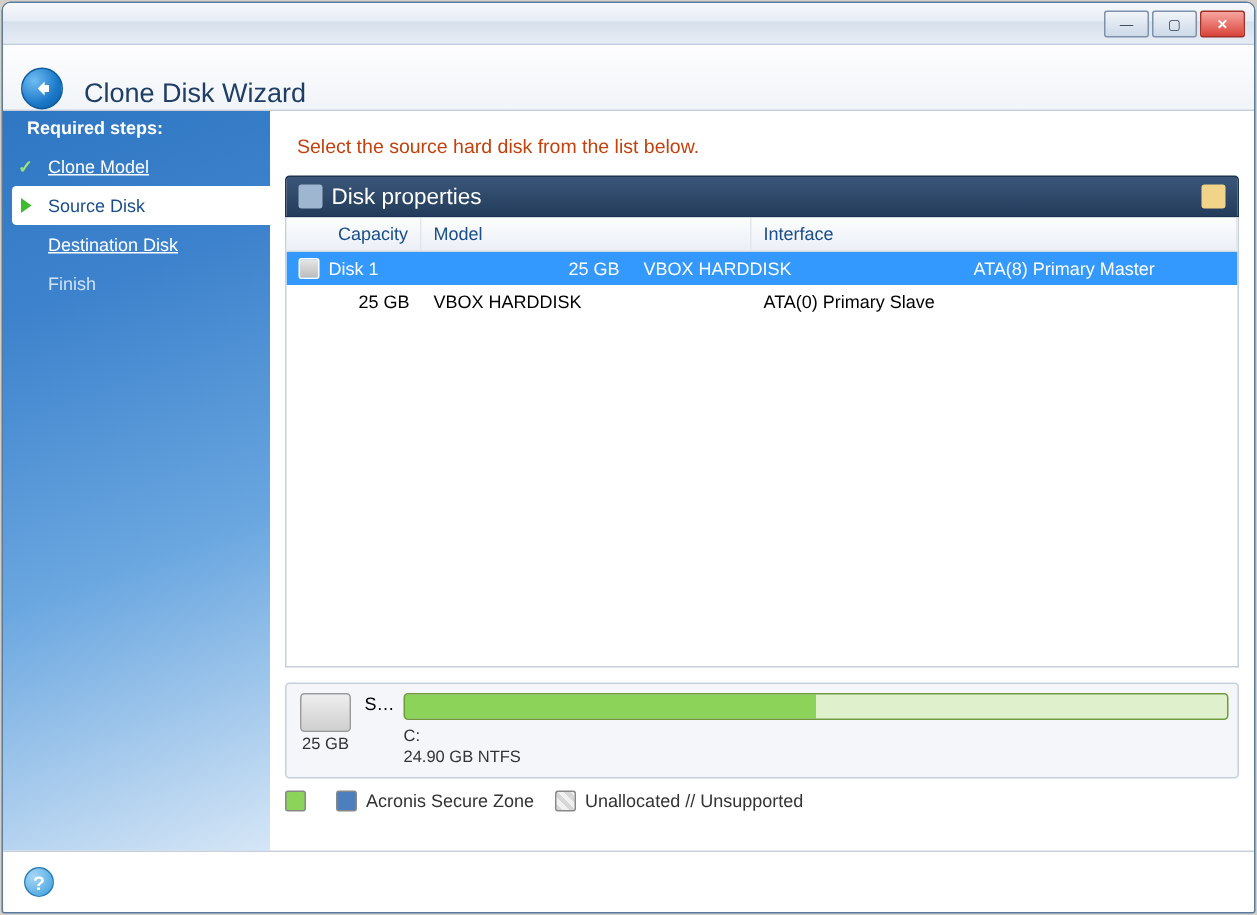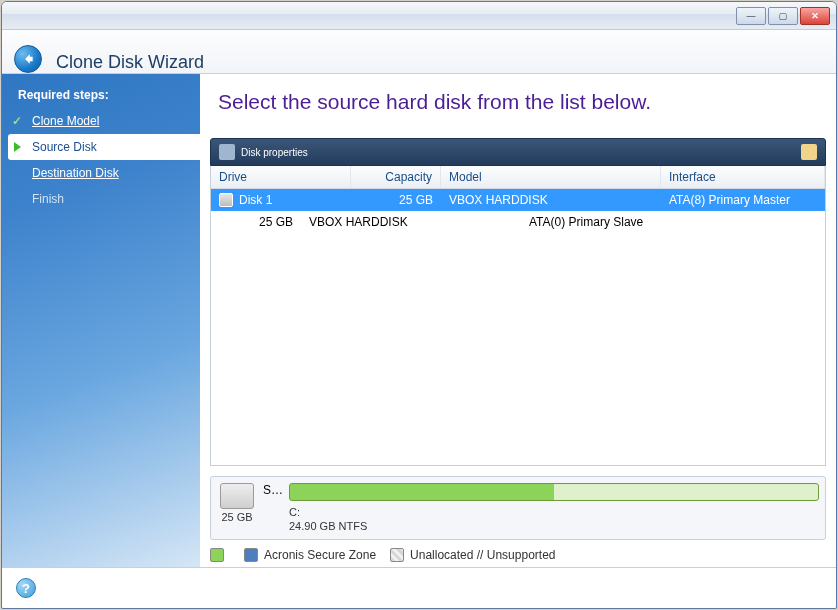--- a/index.html
+++ b/index.html
@@ -58,24 +58,23 @@
   border:1px solid #0e5b9c;
   display:flex; align-items:center; justify-content:center;
   color:#fff; cursor:pointer;
 }
 .back-btn svg { width:14px; height:14px; fill:#fff; }
 .header-title {
   margin-left:14px; font-size:18px; color:#1e3e65;
 }
 .content { flex:1; display:flex; min-height:0; }
 .sidebar {
-  width:198px;
+  width:178px;
   background: linear-gradient(160deg, #2f77c3 0%, #3d82cc 25%, #6aa7e0 60%, #d5e6f6 100%);
   color:#fff;
-  padding-top:10px;
   font-size:12px;
 }
 .sb-header { font-weight:bold; padding:4px 16px 6px; color:#fff; }
 .sb-item {
   padding:6px 16px 6px 30px;
   position:relative;
   text-decoration:underline;
   color:#fff;
   cursor:default;
 }
@@ -90,32 +89,32 @@
 .sb-item.active::before {
   content:""; position:absolute; left:6px; top:50%; transform:translateY(-50%);
   border-left:7px solid #3cbd2e; border-top:5px solid transparent; border-bottom:5px solid transparent;
 }
 .sb-item.disabled { color:#cfe2f6; text-decoration:none; }
 .main {
   flex:1; display:flex; flex-direction:column;
   background:#fff; min-width:0;
 }
 .instruction {
-  font-size:21px; color:#4c1d95;
-  padding:16px 18px 24px;
+  font-size:13px; color:#c2410c;
+  padding:16px 18px 12px;
 }
 .panel-header {
   height:28px;
   margin:0 10px;
   background: linear-gradient(to bottom,#3b5679,#233c5b);
   border:1px solid #1b3251;
   border-radius:3px 3px 0 0;
   display:flex; align-items:center;
   color:#fff; padding:0 8px;
-  font-size:10px;
+  font-size:15px;
 }
 .panel-header .icon { width:16px; height:16px; margin-right:6px; background:#9fb6d0; border-radius:2px; display:inline-block; }
 .panel-header .right-icon { margin-left:auto; width:16px; height:16px; background:#f2d38a; border-radius:2px; }
 .disk-table {
   margin:0 10px;
   border:1px solid #c6d0dd; border-top:none;
   height:300px;
   overflow:auto;
   background:#fff;
   font-size:12px;
@@ -246,21 +245,20 @@
       <div class="instruction">Select the source hard disk from the list below.</div>
 
       <div class="panel-header">
         <span class="icon"></span>
         <span>Disk properties</span>
         <span class="right-icon"></span>
       </div>
 
       <div class="disk-table">
         <div class="dt-head">
-          <div class="col-drive">Drive</div>
           <div class="col-cap">Capacity</div>
           <div class="col-model">Model</div>
           <div class="col-iface">Interface</div>
         </div>
         <div class="dt-row selected">
           <div class="col-drive">
               <span class="disk-ico"></span>
               <span>Disk 1</span>
             </div>
           <div class="col-cap"><span>25 GB</span></div>

